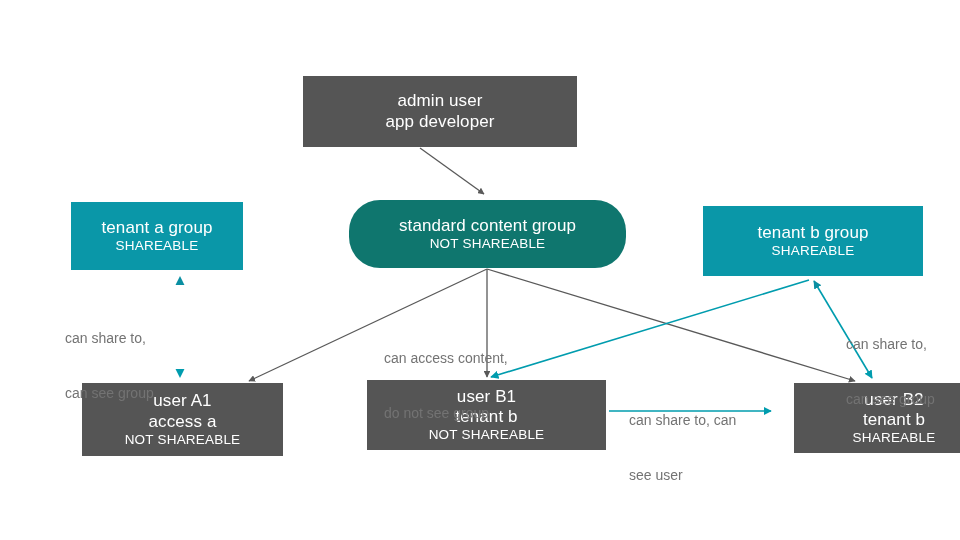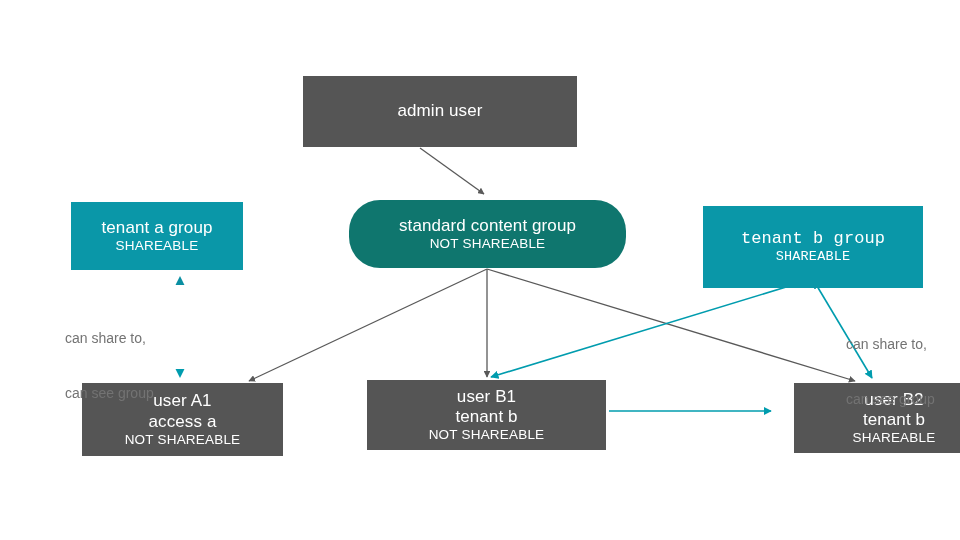--- a/index.html
+++ b/index.html
@@ -90,33 +90,34 @@
 
     <path d="M 771 281 L 829 378" stroke="#009CAE" stroke-width="1.6" fill="none" marker-start="url(#arrow-teal-start)" marker-end="url(#arrow-teal)"></path>
 
     <path d="M 766 280 L 448 377" stroke="#009CAE" stroke-width="1.6" fill="none" marker-end="url(#arrow-teal)"></path>
 
     <path d="M 566 411 L 728 411" stroke="#009CAE" stroke-width="1.6" fill="none" marker-end="url(#arrow-teal)"></path>
   </svg>
 
   <div class="node" style="left:260px; top:76px; width:274px; height:71px; background:#555555;">
     <span class="ln1">admin user</span>
+    <span class="ln2">app developer</span>
   </div>
 
   <div class="node" style="left:28px; top:202px; width:172px; height:68px; background:#0A97A8;">
     <span class="ln1">tenant a group</span>
     <span class="flag">SHAREABLE</span>
   </div>
 
   <div class="node" style="left:306px; top:200px; width:277px; height:68px; background:#0f766e;border-radius:31px;">
     <span class="ln1">standard content group</span>
     <span class="flag">NOT SHAREABLE</span>
   </div>
 
-  <div class="node" style="left:660px; top:206px; width:220px; height:82px; background:#0A97A8;font-family:Liberation Mono, monospace;">
+  <div class="node" style="left:660px; top:206px; width:220px; height:70px; background:#0A97A8;">
     <span class="ln1">tenant b group</span>
     <span class="flag">SHAREABLE</span>
   </div>
 
   <div class="node" style="left:39px; top:383px; width:201px; height:73px; background:#555555;align-items:center;">
     <span class="ln1">user A1</span>
     <span class="ln2">access a</span>
     <span class="flag">NOT SHAREABLE</span>
   </div>
 
@@ -130,20 +131,28 @@
     <span class="ln1">user B2</span>
     <span class="ln2">tenant b</span>
     <span class="flag">SHAREABLE</span>
   </div>
 
   <div class="edge-label" style="left:22px; top:292px;">
     <div>can share to,</div>
     <div>can see group</div>
   </div>
 
+  <div class="edge-label" style="left:341px; top:312px;">
+    <div>can access content,</div>
+    <div>do not see group</div>
+  </div>
 
   <div class="edge-label" style="left:803px; top:298px;">
     <div>can share to,</div>
     <div>can see group</div>
   </div>
 
+  <div class="edge-label" style="left:586px; top:374px;">
+    <div>can share to, can</div>
+    <div>see user</div>
+  </div>
 
 </div>
 
 </body></html>

